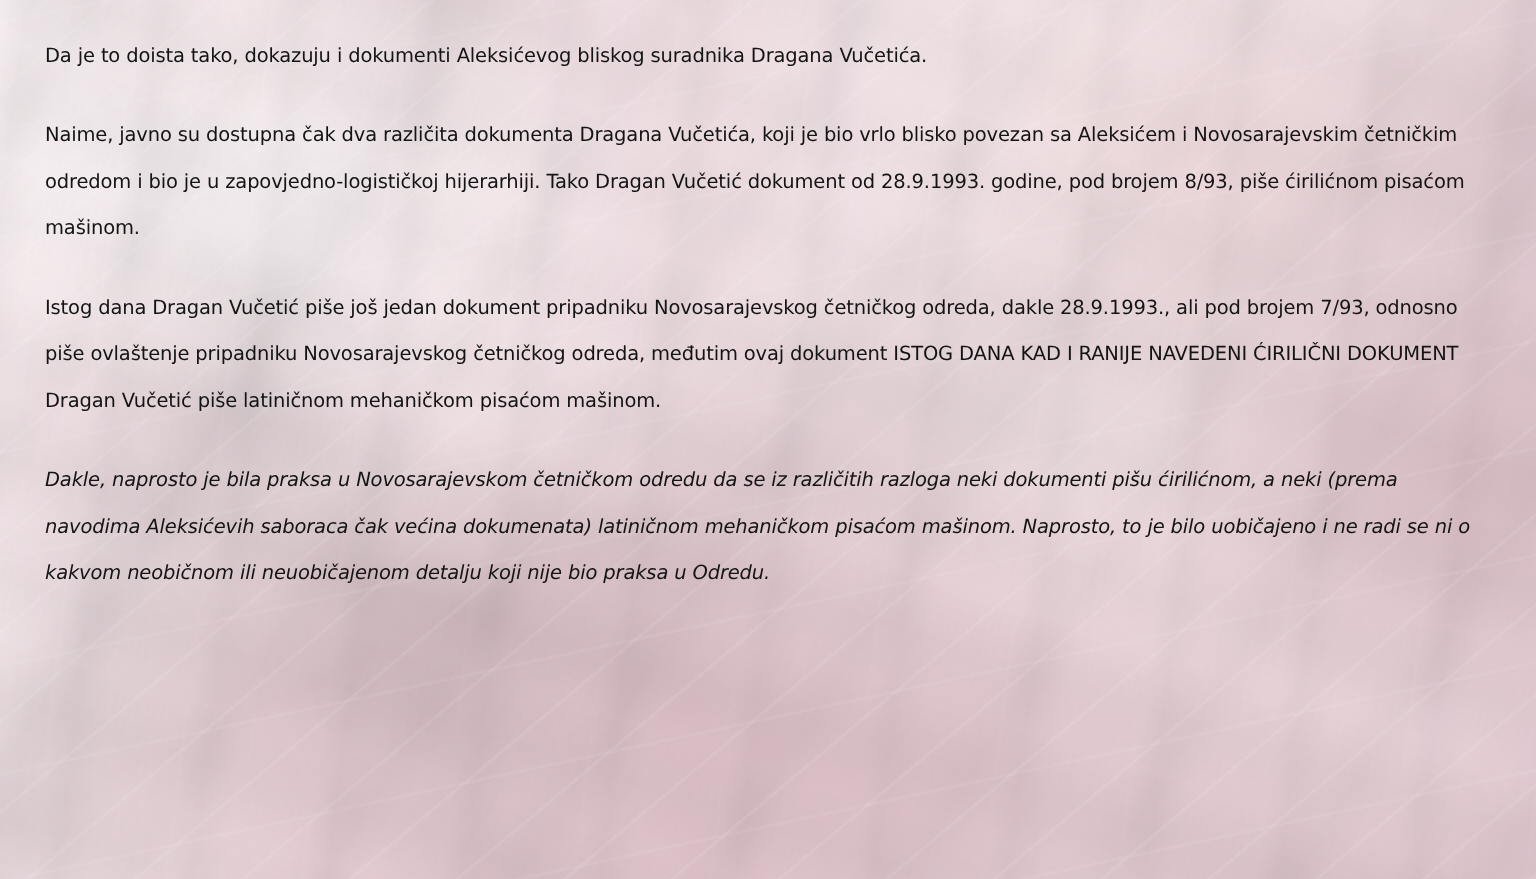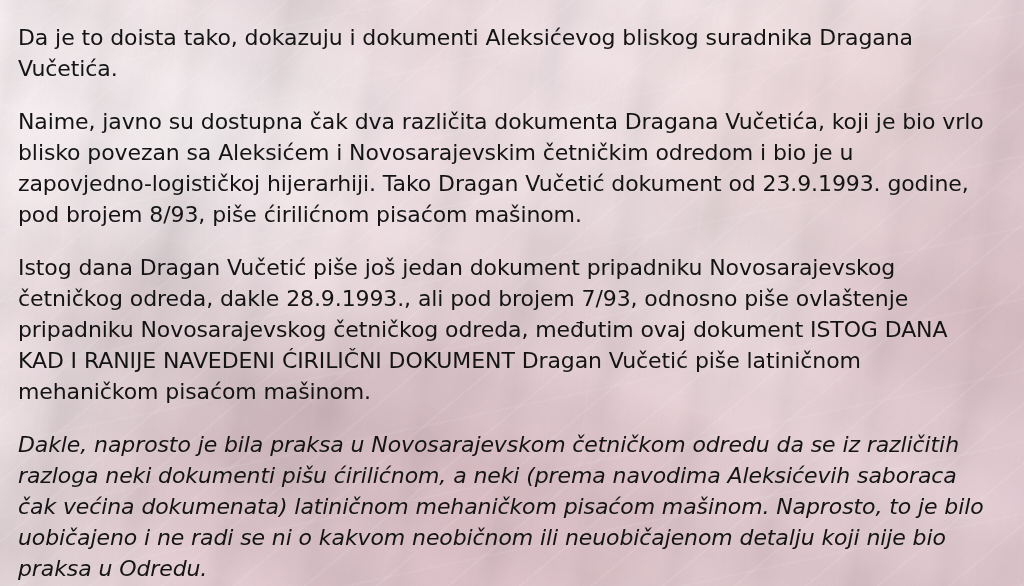--- a/index.html
+++ b/index.html
@@ -50,40 +50,40 @@
       repeating-linear-gradient(-12deg, rgba(255,255,255,0.10) 0px, rgba(255,255,255,0.10) 1px, rgba(255,255,255,0.00) 3px, rgba(255,255,255,0.00) 70px);
     opacity: 0.7;
   }
   #text-body {
     position: relative;
     z-index: 3;
     padding: 22px 36px 10px 18px;
     box-sizing: border-box;
   }
   .para {
-    margin: 0 0 22px 0;
+    margin: 0 0 22px 12px;
     color: #141414;
     font-family: "DejaVu Sans", sans-serif;
-    font-size: 22px;
+    font-size: 13px;
     line-height: 31px;
     letter-spacing: -0.1px;
     font-weight: 400;
     text-rendering: optimizeLegibility;
   }
   .para:last-child {
     margin-bottom: 0;
     font-style: italic;
   }
 </style>
 </head>
 <body>
 
 <div id="page">
   <div id="crumple"></div>
   <div id="crumple2"></div>
 
   <div id="text-body">
     <p class="para">Da je to doista tako, dokazuju i dokumenti Aleksićevog bliskog suradnika Dragana Vučetića.</p>
-    <p class="para">Naime, javno su dostupna čak dva različita dokumenta Dragana Vučetića, koji je bio vrlo blisko povezan sa Aleksićem i Novosarajevskim četničkim odredom i bio je u zapovjedno-logističkoj hijerarhiji. Tako Dragan Vučetić dokument od 23.9.1993. godine, pod brojem 8/93, piše ćirilićnom pisaćom mašinom.</p>
+    <p class="para">Naime, javno su dostupna čak dva različita dokumenta Dragana Vučetića, koji je bio vrlo blisko povezan sa Aleksićem i Novosarajevskim četničkim odredom i bio je u zapovjedno-logističkoj hijerarhiji. Tako Dragan Vučetić dokument od 28.9.1993. godine, pod brojem 8/93, piše ćirilićnom pisaćom mašinom.</p>
     <p class="para">Istog dana Dragan Vučetić piše još jedan dokument pripadniku Novosarajevskog četničkog odreda, dakle 28.9.1993., ali pod brojem 7/93, odnosno piše ovlaštenje pripadniku Novosarajevskog četničkog odreda, međutim ovaj dokument ISTOG DANA KAD I RANIJE NAVEDENI ĆIRILIČNI DOKUMENT Dragan Vučetić piše latiničnom mehaničkom pisaćom mašinom.</p>
     <p class="para">Dakle, naprosto je bila praksa u Novosarajevskom četničkom odredu da se iz različitih razloga neki dokumenti pišu ćirilićnom, a neki (prema navodima Aleksićevih saboraca čak većina dokumenata) latiničnom mehaničkom pisaćom mašinom. Naprosto, to je bilo uobičajeno i ne radi se ni o kakvom neobičnom ili neuobičajenom detalju koji nije bio praksa u Odredu.</p>
   </div>
 </div>
 
 </body></html>

